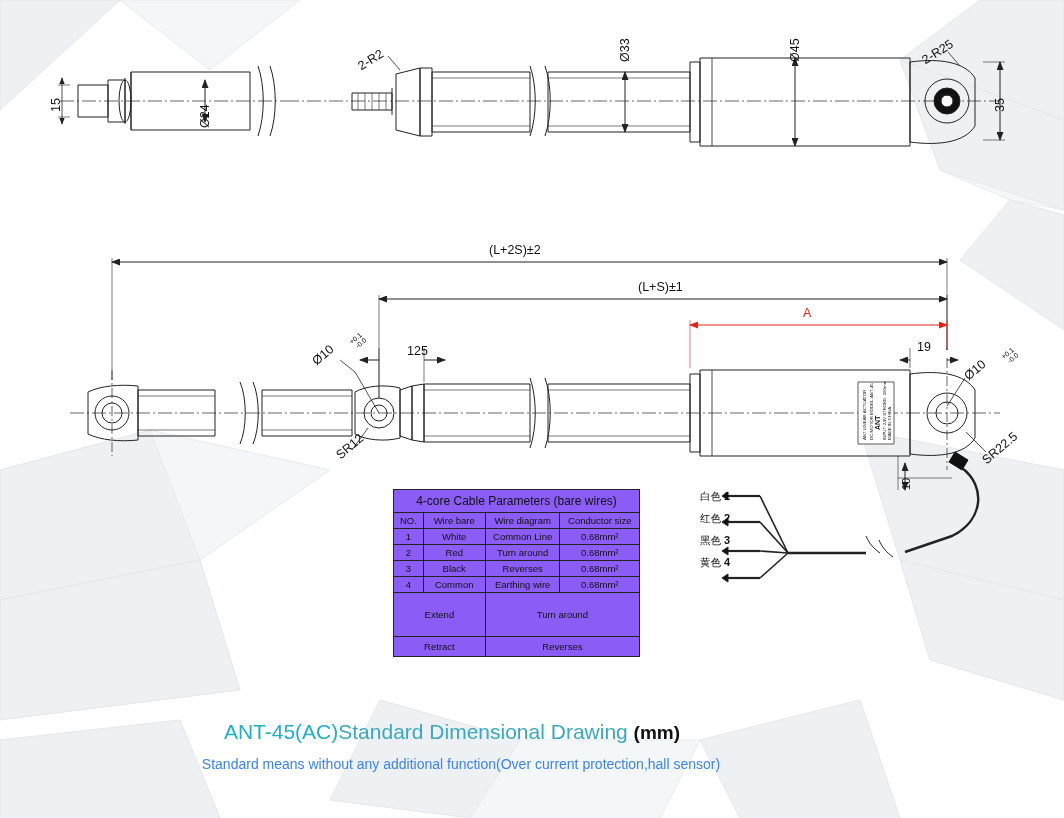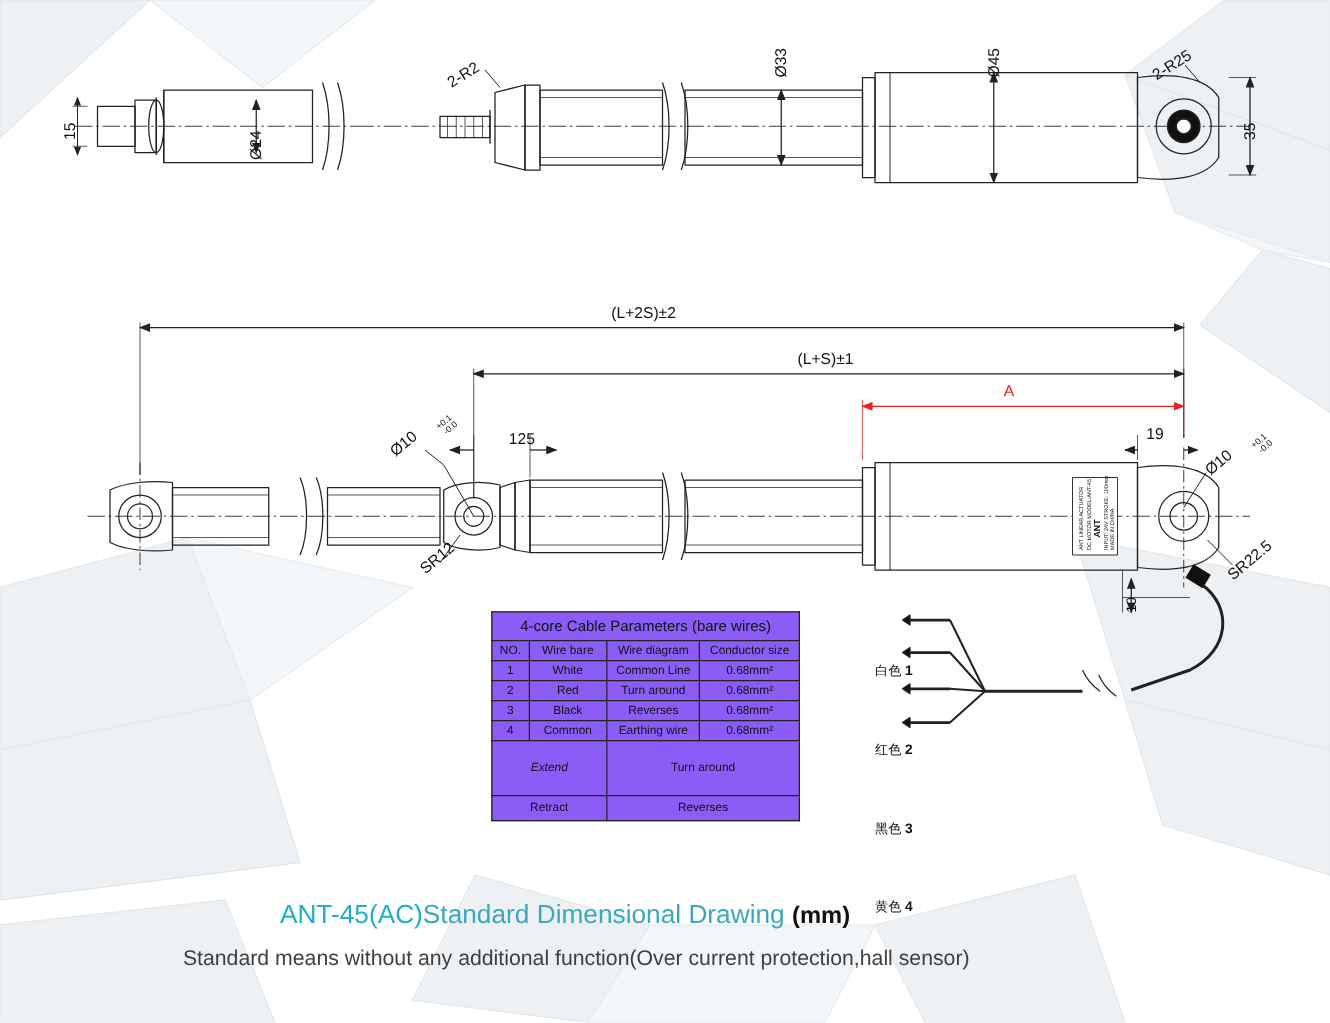--- a/index.html
+++ b/index.html
@@ -79,42 +79,41 @@
     left: 700px;
     top: 485px;
     width: 60px;
   }
   .wire-item {
     font-size: 10.5px;
     color: #111;
     height: 22px;
     line-height: 22px;
     white-space: nowrap;
-    margin-top: 41px;
   }
   .wire-item b { font-weight: bold; font-size: 11px; }
 
   
   .footer {
     position: absolute;
     left: 0;
     top: 720px;
     width: 904px;
     text-align: center;
   }
   .foot-title {
     font-size: 21px;
     letter-spacing: 0px;
   }
   .foot-title .brand { color: #1eb0c8; }
   .foot-title .sub { color: #3aa8bd; }
   .foot-title .mm { color: #111; font-weight: bold; font-size: 19px; }
   .foot-line {
-    font-size: 17px;
-    color: #404040;
+    font-size: 14px;
+    color: #3b82f6;
     margin-top: 10px;
     line-height: 1.5;
     margin-left: 18px;
   }
 </style>
 </head>
 <body>
 
 <div class="stage">
 
@@ -370,21 +369,21 @@
       <td>Reverses</td>
       <td>0.68mm²</td>
     </tr>
     <tr>
       <td>4</td>
       <td>Common</td>
       <td>Earthing wire</td>
       <td>0.68mm²</td>
     </tr>
     <tr>
-      <td colspan="2" style="padding:16px 2px;font-style:italic;">Extend</td>
+      <td colspan="2" style="padding:16px 2px;">Extend</td>
       <td colspan="2" style="padding:4px 2px;">Turn around</td>
     </tr>
     <tr>
       <td colspan="2" style="padding:4px 2px;">Retract</td>
       <td colspan="2" style="padding:4px 2px;">Reverses</td>
     </tr>
   </tbody>
     </table>
 
   <div class="wire-legend">

